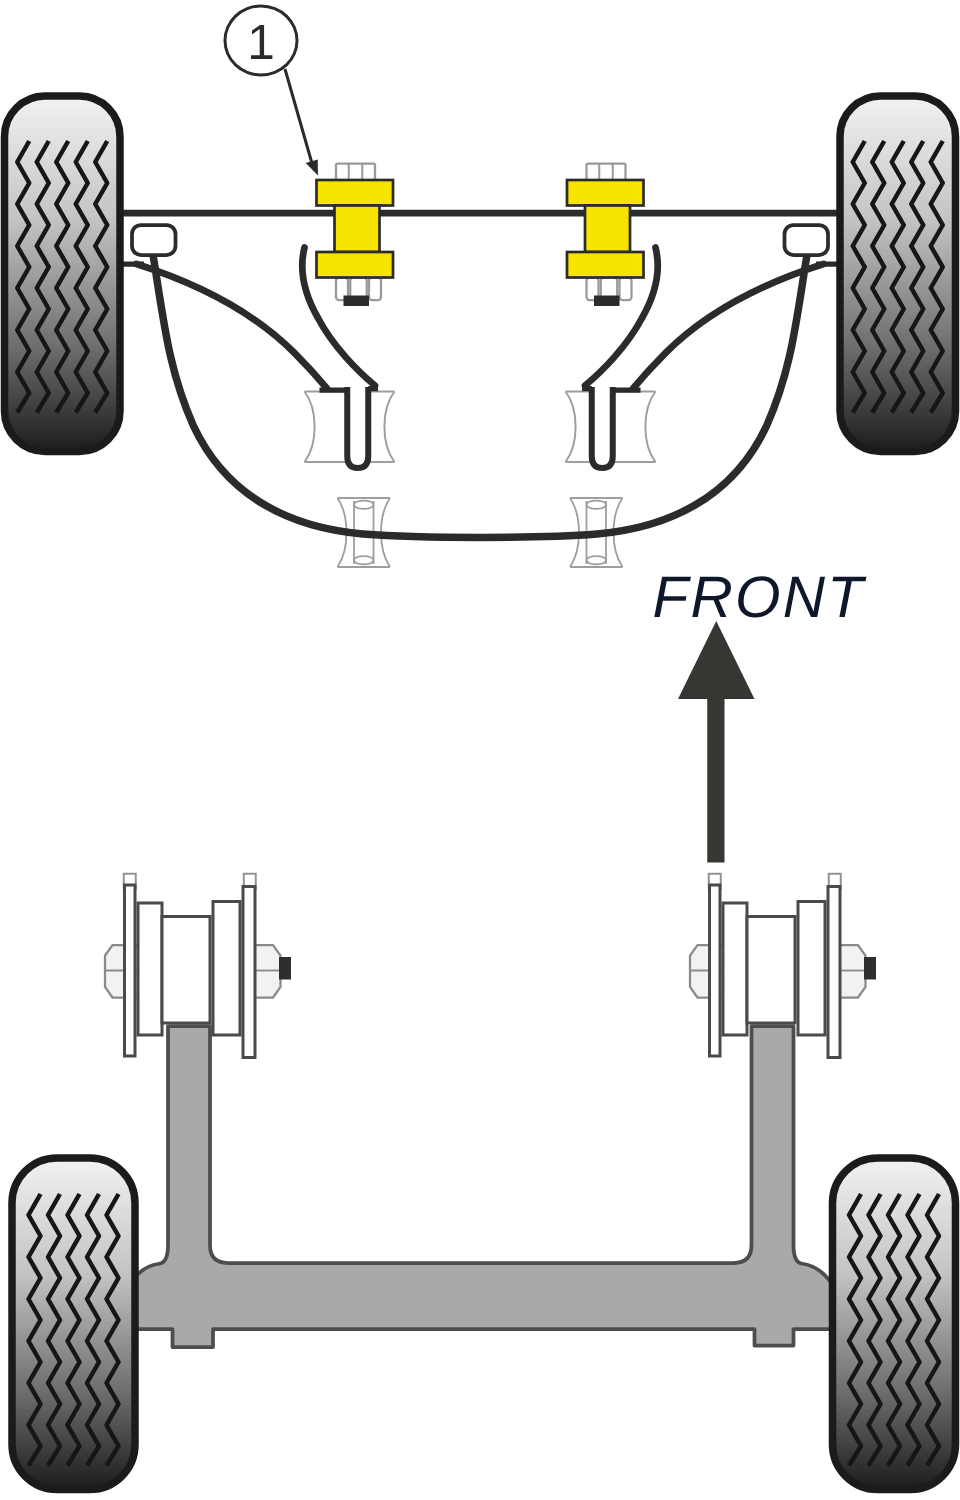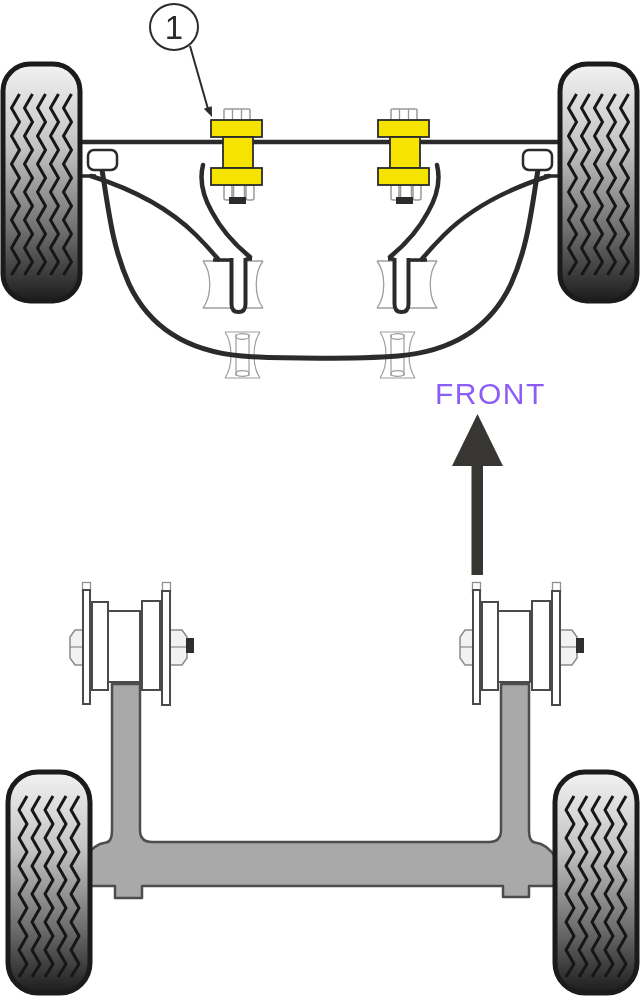--- a/index.html
+++ b/index.html
@@ -3,22 +3,22 @@
 <meta charset="utf-8">
 <style>
   html,body{margin:0;padding:0;background:#fff;}
   .stage{position:relative;width:640px;height:1000px;background:#fff;overflow:hidden;
          font-family:"Liberation Sans",sans-serif;}
   .stage svg{position:absolute;left:0;top:0;}
   .callout{position:absolute;left:149px;top:3px;width:46px;height:44px;
            border:2.6px solid #2b2b2b;border-radius:50%;background:#fff;
            display:flex;align-items:center;justify-content:center;
            font-size:33px;color:#2b2b2b;line-height:1;}
-  .front-label{position:absolute;left:435px;top:377px;font-size:30px;
-               letter-spacing:1.5px;color:#8b5cf6;}
+  .front-label{position:absolute;left:435px;top:377px;font-size:39px;
+               letter-spacing:1.5px;color:#0f172a;font-style:italic;}
 </style>
 </head>
 <body>
 
 <div class="stage">
 
 <svg width="640" height="1000" viewBox="0 0 640 1000" xmlns="http://www.w3.org/2000/svg">
   <defs>
     <linearGradient id="wheelGrad" x1="0" y1="0" x2="0" y2="1">
       <stop offset="0" stop-color="#f2f2f2"></stop>

